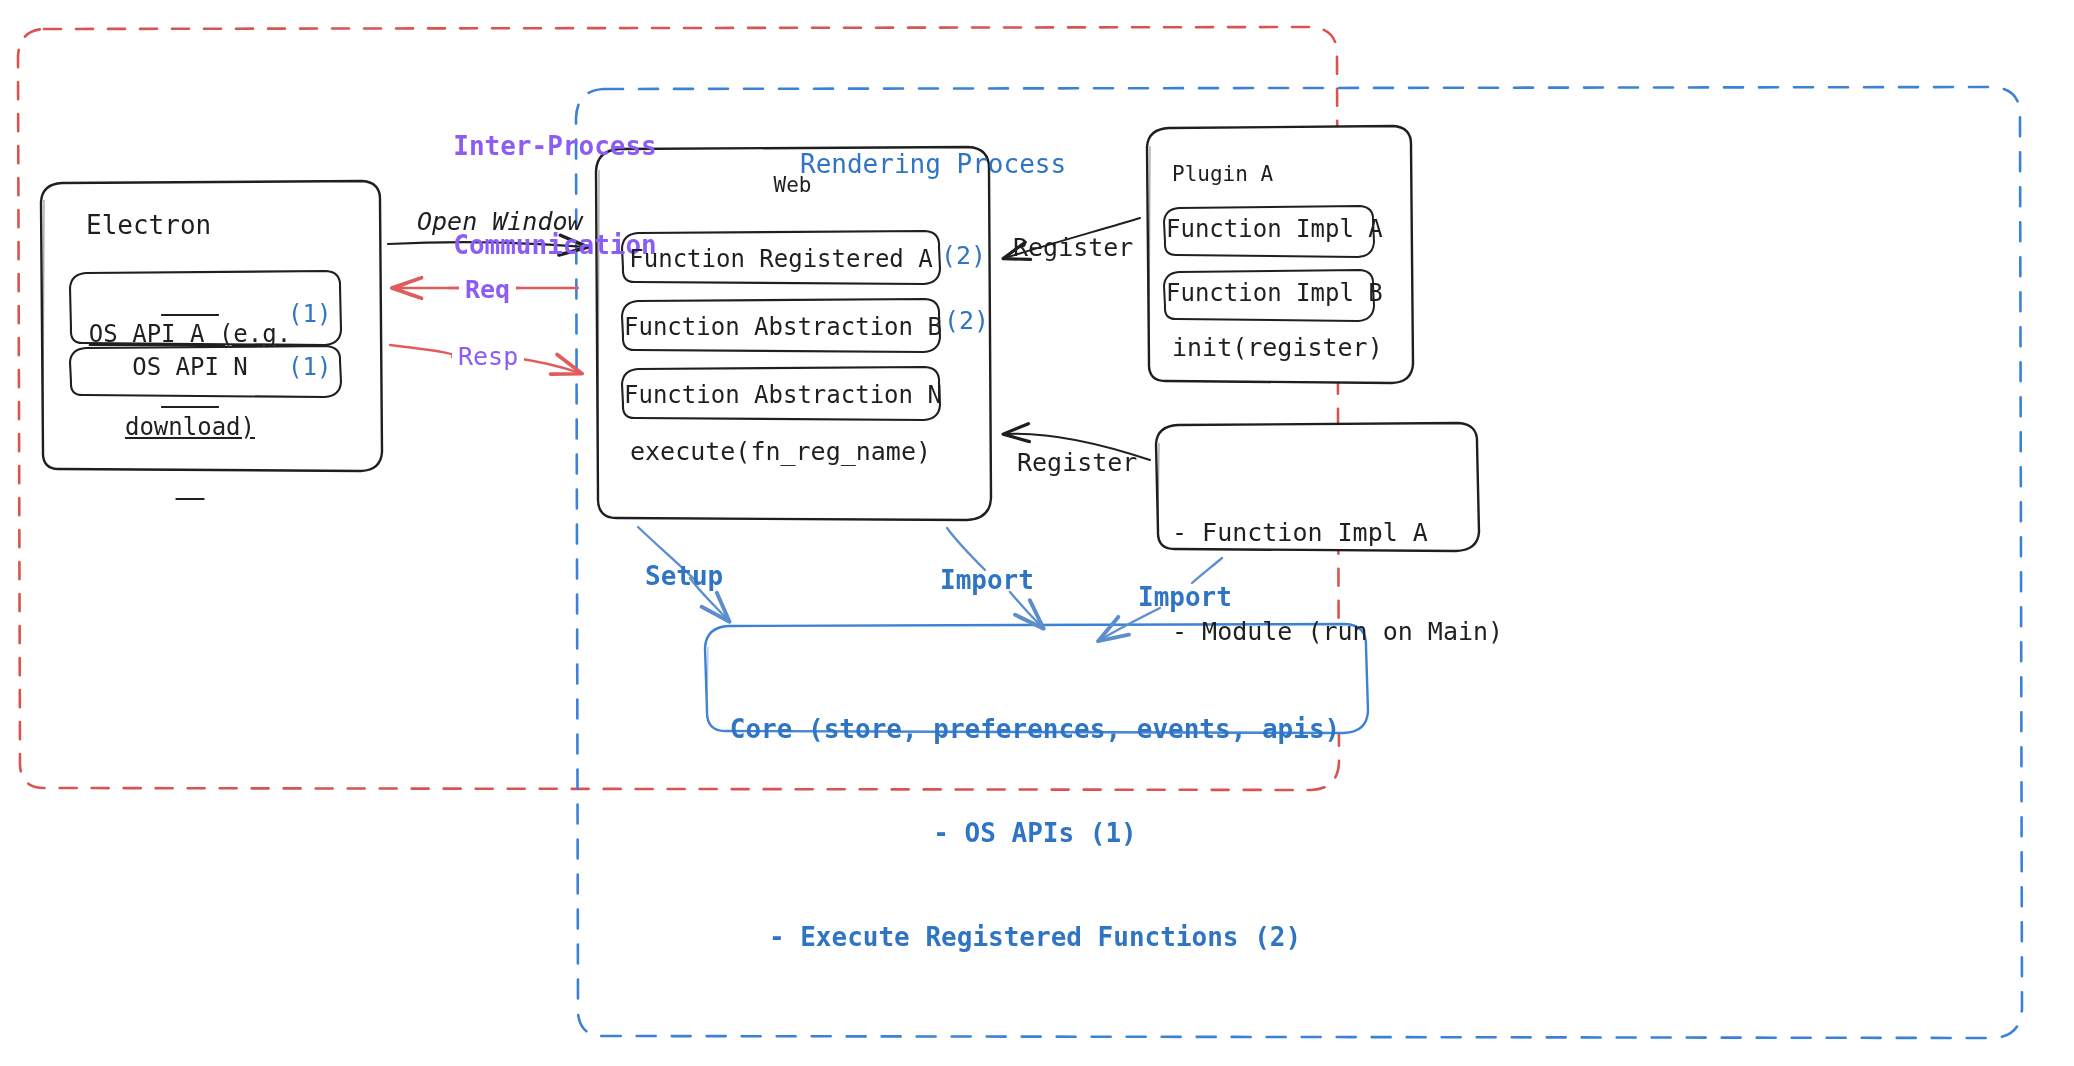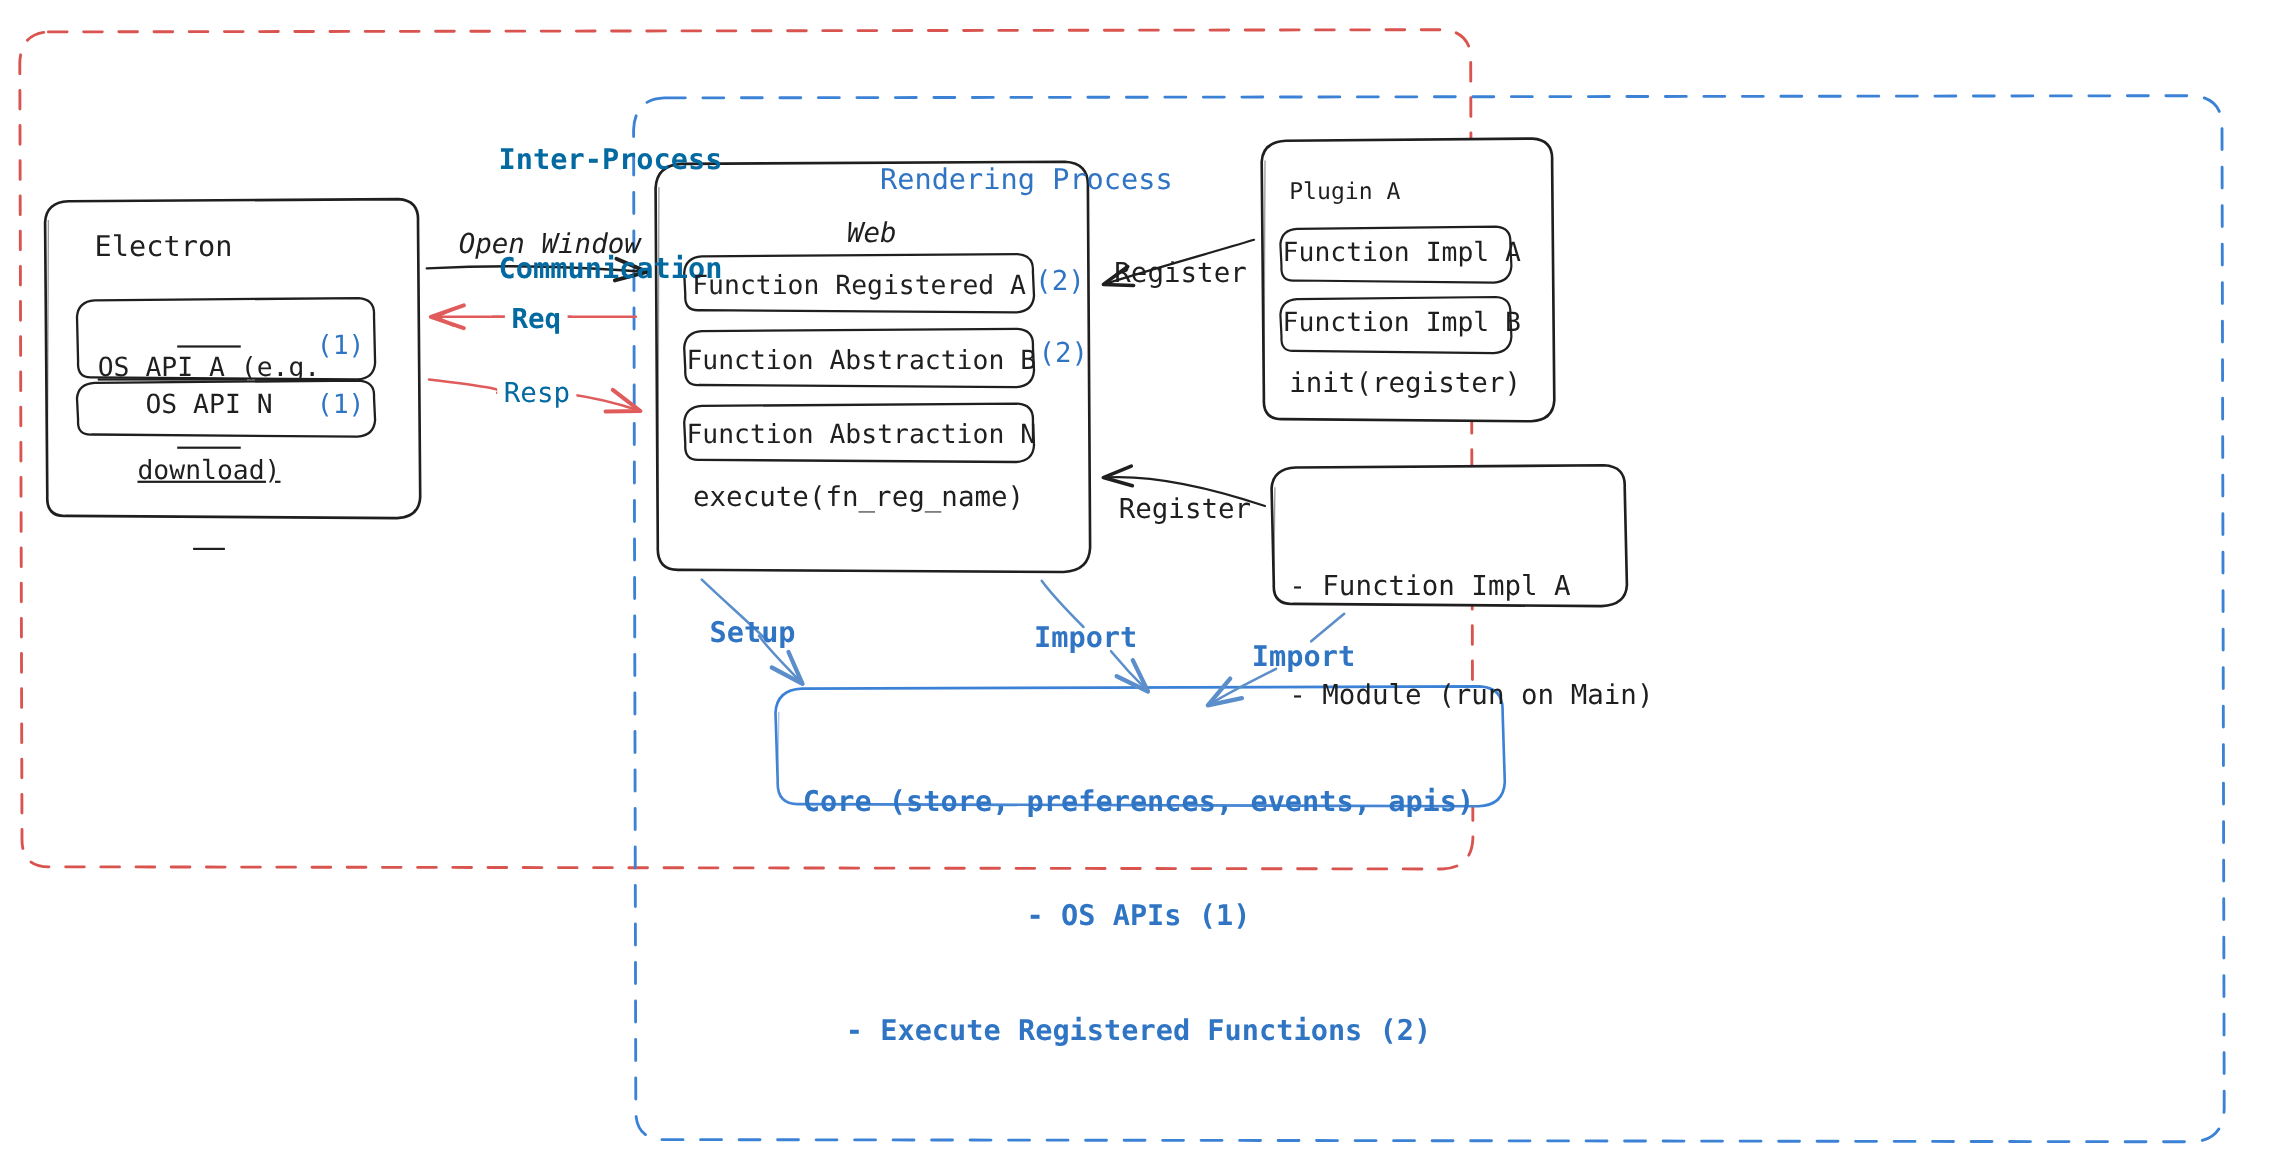--- a/index.html
+++ b/index.html
@@ -3,21 +3,21 @@
 <meta charset="utf-8">
 <style>
   html,body{margin:0;padding:0;background:#ffffff;}
   body{width:2074px;height:1066px;position:relative;overflow:hidden;
        font-family:"DejaVu Sans Mono","Liberation Mono",monospace;}
   #stage{position:absolute;left:0;top:0;width:2074px;height:1066px;}
   svg.layer{position:absolute;left:0;top:0;width:2074px;height:1066px;overflow:visible;}
   .lbl{position:absolute;white-space:pre;line-height:1.28;}
   .mono{font-family:"DejaVu Sans Mono","Liberation Mono",monospace;}
   .blk{color:#1f1f1f;}
-  .red{color:#0369a1;}
+  .red{color:#8b5cf6;}
   .blu{color:#3075c4;}
   .ctr{text-align:center;}
 </style>
 </head>
 <body>
 
 <div id="stage">
 
   <svg class="layer" viewBox="0 0 2074 1066">
     <defs>
@@ -145,21 +145,21 @@
   </div>
   <div class="lbl mono blu" style="left:288px;top:299px;font-size:24px;">(1)</div>
 
   <div class="lbl mono blk ctr" style="left:82px;top:352px;width:216px;font-size:24px;">OS API N</div>
   <div class="lbl mono blu" style="left:288px;top:352px;font-size:24px;">(1)</div>
 
   <div class="lbl mono blk" style="left:417px;top:206px;font-size:25px;font-style:italic;">Open Window</div>
   <div class="lbl mono red" style="left:459px;top:274px;font-size:25px;font-weight:700;background:#fff;padding:0 6px;">Req</div>
   <div class="lbl mono red" style="left:452px;top:341px;font-size:25px;font-weight:400;background:#fff;padding:0 6px;">Resp</div>
 
-  <div class="lbl mono blk ctr" style="left:600px;top:196px;width:385px;font-size:25px;font-style:italic;">Web</div>
+  <div class="lbl mono blk ctr" style="left:600px;top:172px;width:385px;font-size:21px;">Web</div>
 
   <div class="lbl mono blk ctr" style="left:624px;top:244px;width:314px;font-size:24px;">Function Registered A</div>
   <div class="lbl mono blu" style="left:941px;top:240px;font-size:25px;">(2)</div>
 
   <div class="lbl mono blk ctr" style="left:624px;top:312px;width:314px;font-size:24px;">Function Abstraction B</div>
   <div class="lbl mono blu" style="left:944px;top:305px;font-size:25px;">(2)</div>
 
   <div class="lbl mono blk ctr" style="left:624px;top:380px;width:314px;font-size:24px;text-align:right;">Function Abstraction N</div>
 
   <div class="lbl mono blk" style="left:630px;top:436px;font-size:25px;">execute(fn_reg_name)</div>

